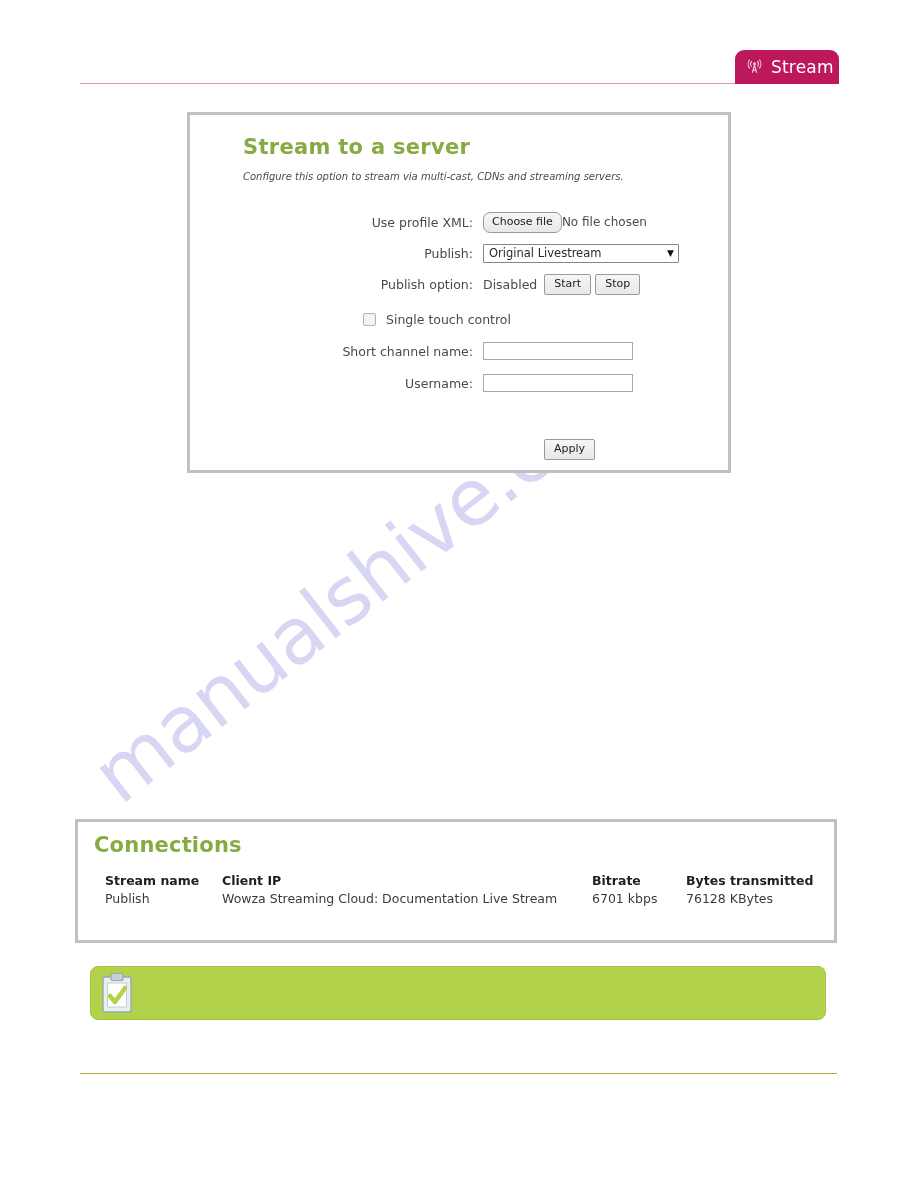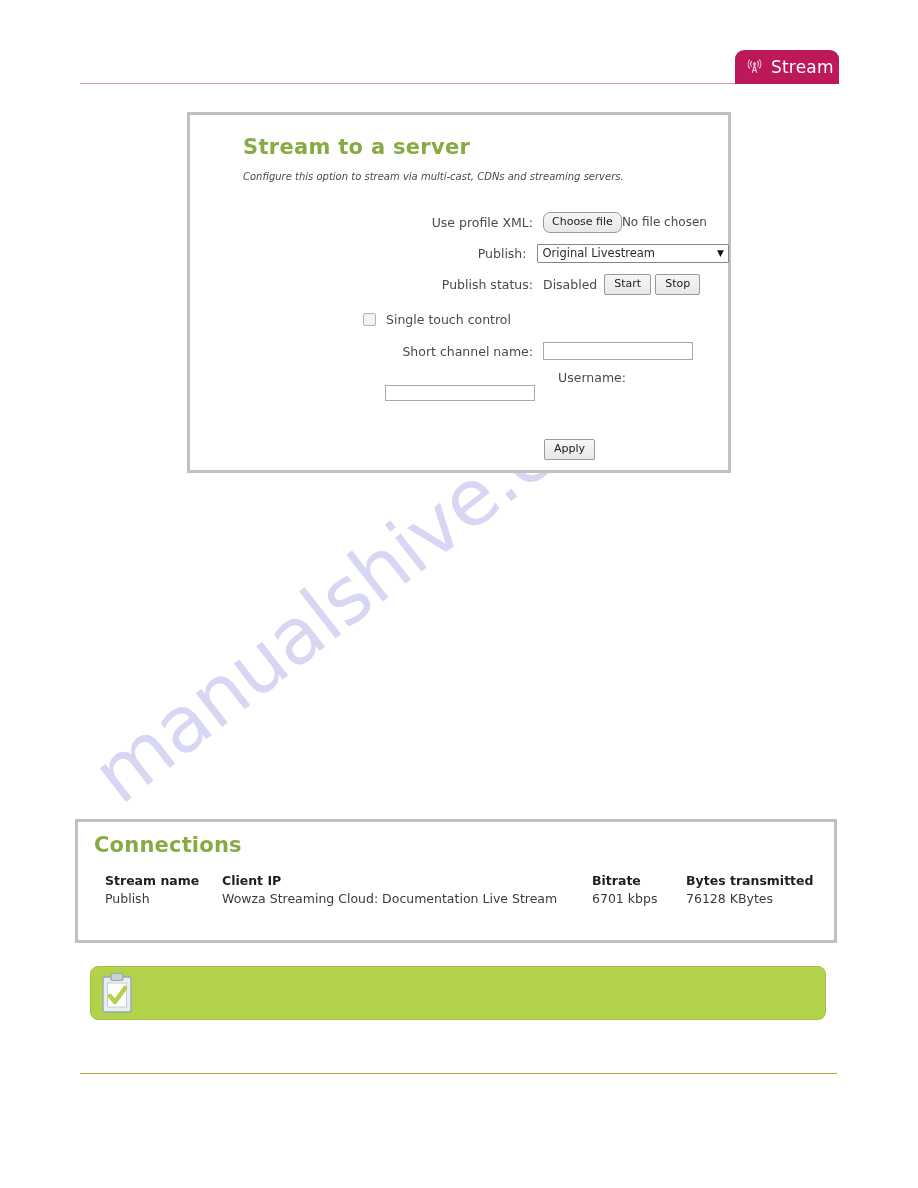--- a/index.html
+++ b/index.html
@@ -118,21 +118,21 @@
 
   .form-row {
     position: absolute;
     left: 0;
     width: 538px;
     height: 26px;
     display: flex;
     align-items: center;
   }
   .form-label {
-    width: 352px;
+    width: 292px;
     text-align: right;
     padding-right: 10px;
     box-sizing: border-box;
     font-size: 12.5px;
     color: #4a4a4a;
     white-space: nowrap;
   }
 
   .btn {
     font-family: "DejaVu Sans", "Liberation Sans", sans-serif;
@@ -311,38 +311,38 @@
 
   <div class="form-row" style="top:124px;">
     <div class="form-label">Publish:</div>
     <div id="publish-select">
       <span>Original Livestream</span>
       <span class="caret">▼</span>
     </div>
   </div>
 
   <div class="form-row" style="top:155px;">
-    <div class="form-label">Publish status:</div>
+    <div class="form-label">Publish option:</div>
     <span id="publish-status-text">Disabled</span>
     <button class="btn" id="start-btn">Start</button>
     <button class="btn" id="stop-btn">Stop</button>
   </div>
 
   <div class="form-row" style="top:190px;">
     <div class="form-label" style="width:172px;"></div>
     <div class="checkbox-box"></div>
     <span id="single-touch-label">Single touch control</span>
   </div>
 
   <div class="form-row" style="top:222px;">
     <div class="form-label">Short channel name:</div>
     <input class="text-input" type="text" value="" style="">
   </div>
 
-  <div class="form-row" style="top:254px;flex-direction:column;">
+  <div class="form-row" style="top:254px;">
     <div class="form-label">Username:</div>
     <input class="text-input" type="text" value="" style="">
   </div>
 
 
   <div class="form-row" style="top:320px;">
     <div class="form-label" style="width:353px;"></div>
     <button class="btn" id="apply-btn">Apply</button>
   </div>
 </div>

